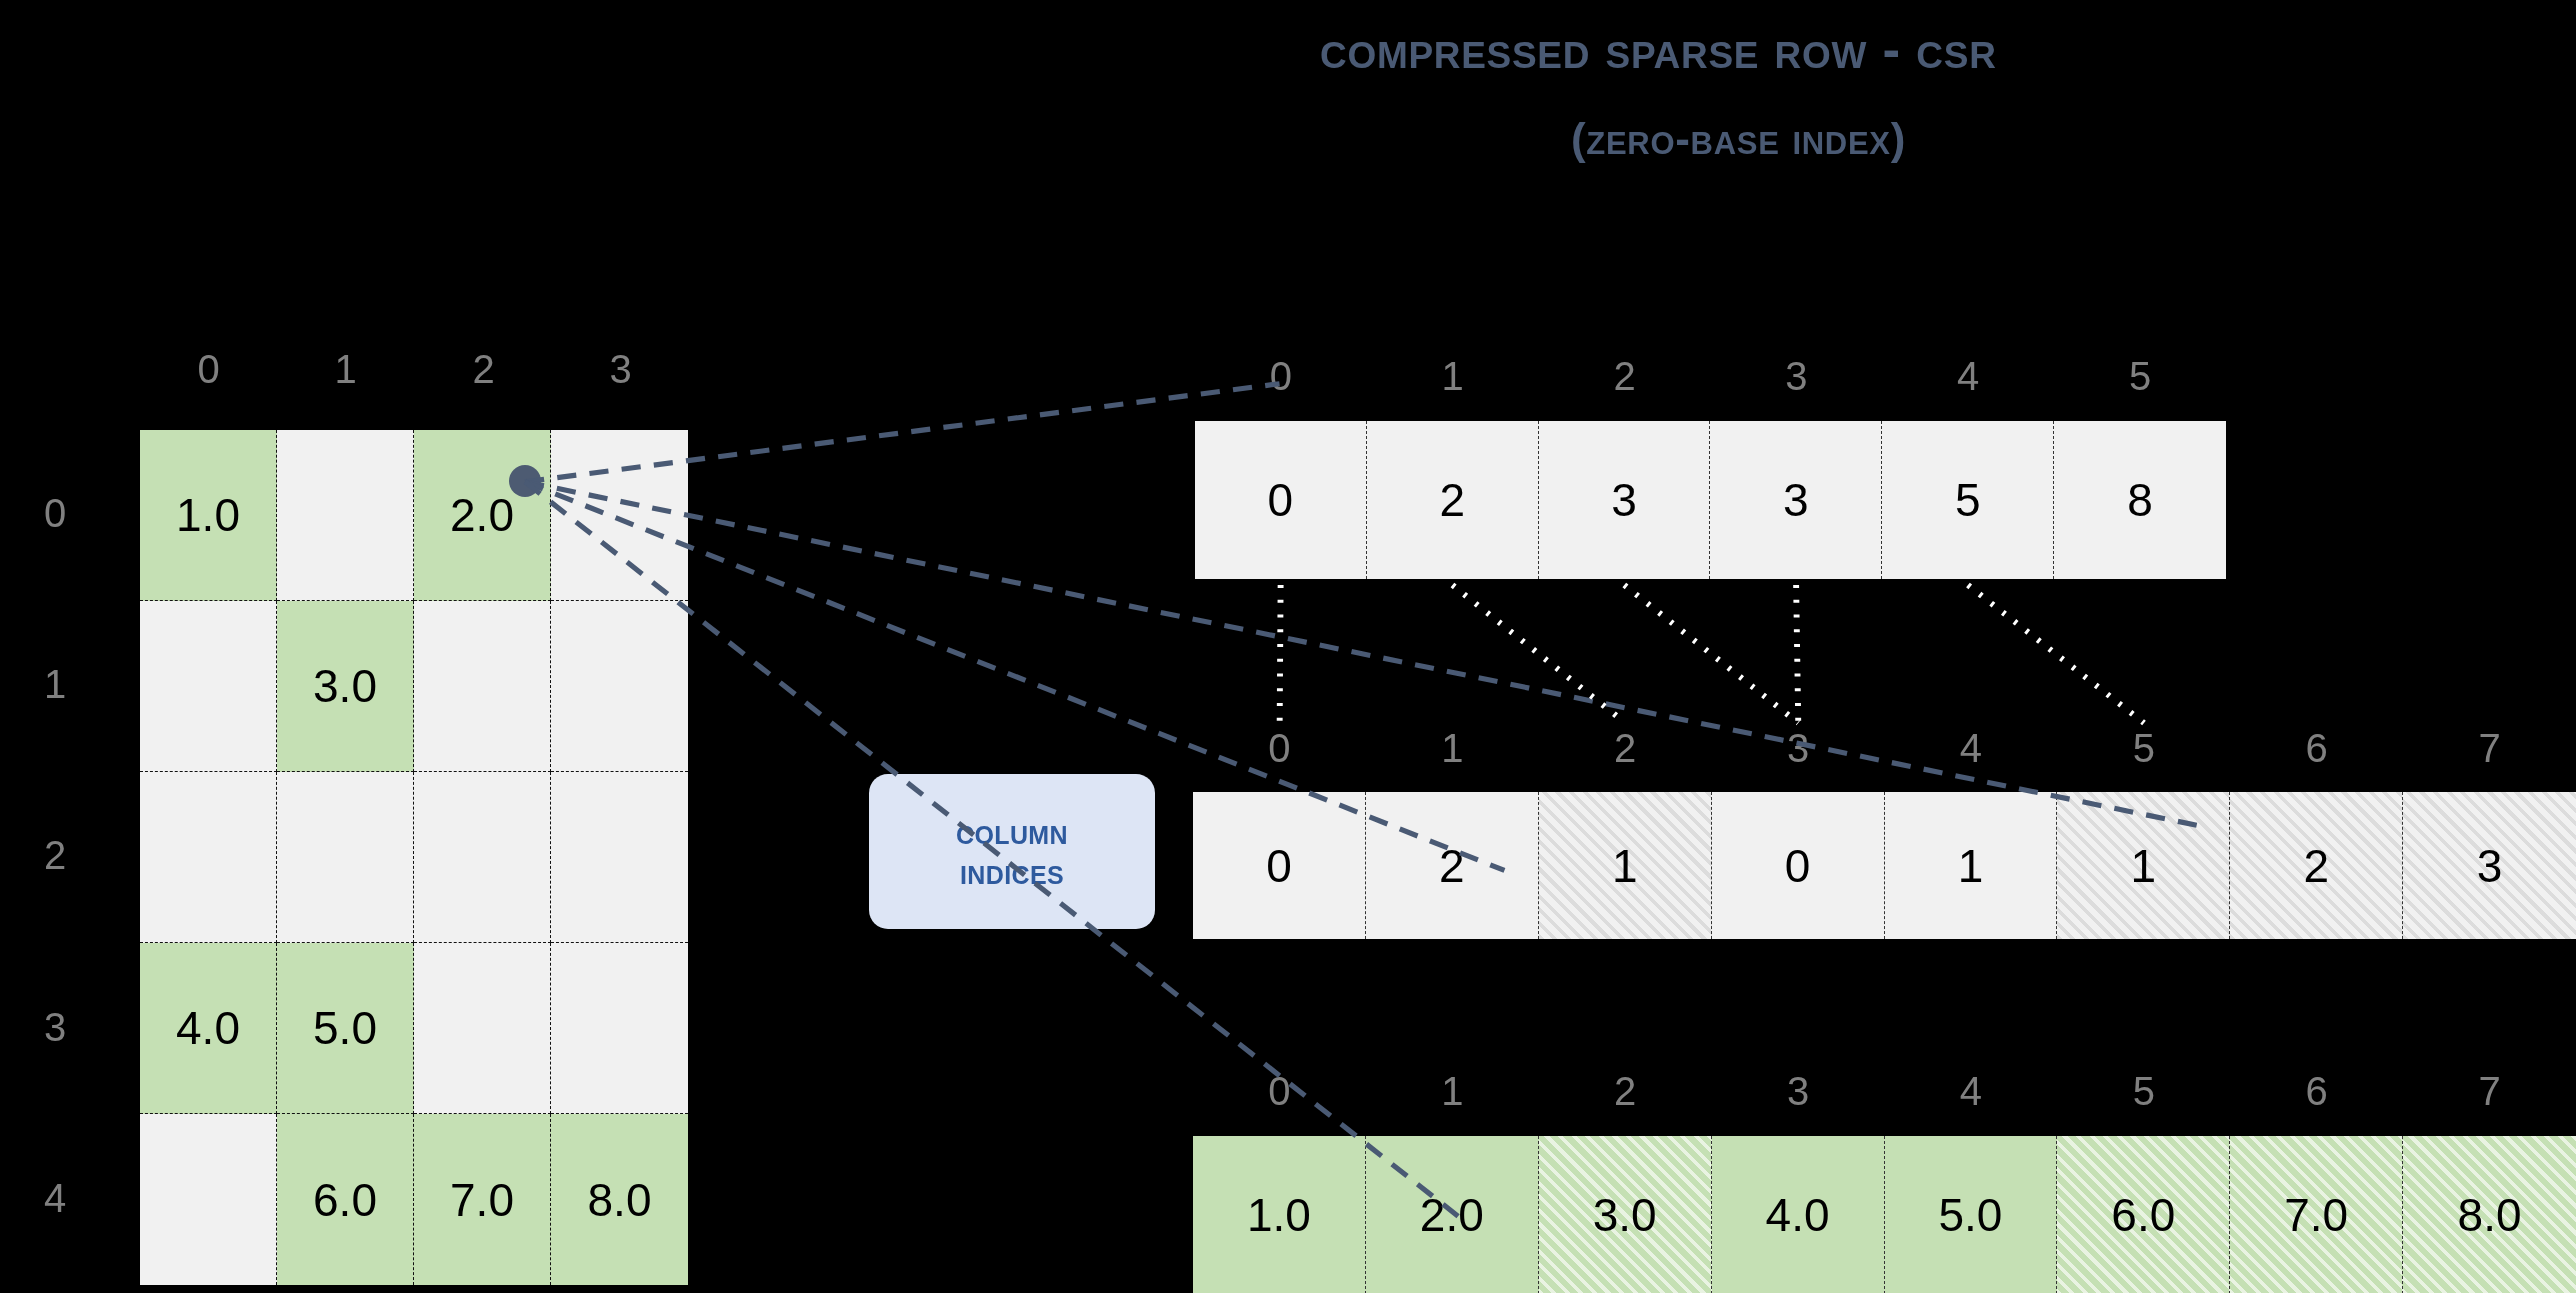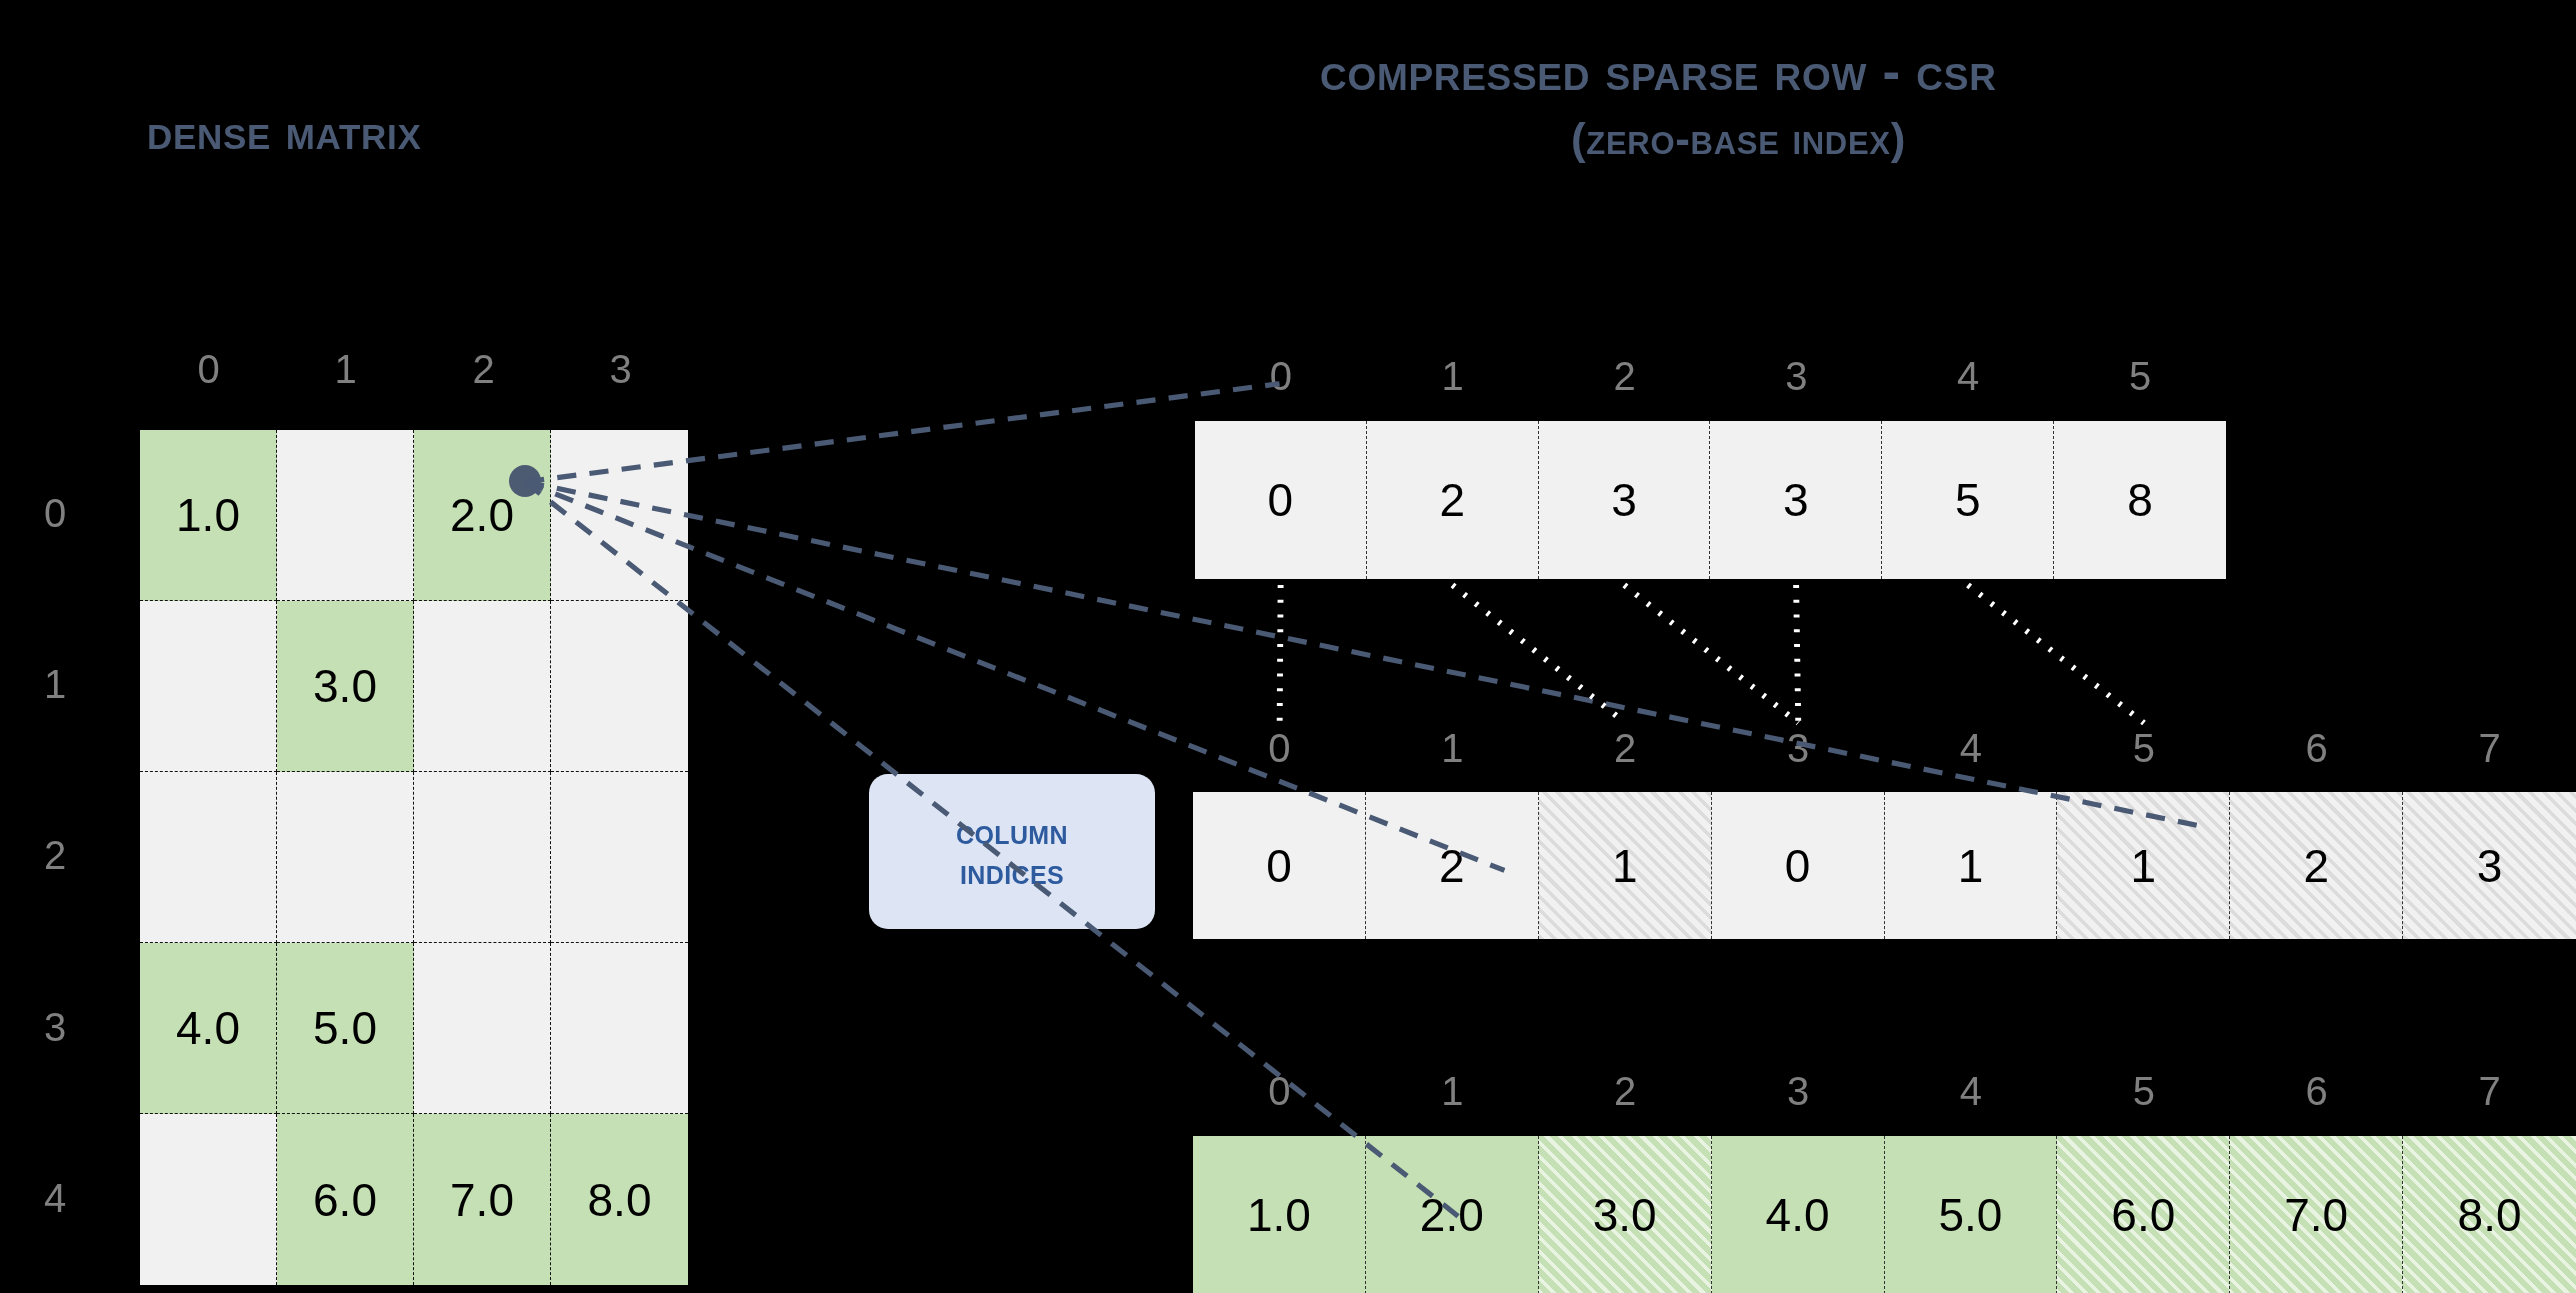--- a/index.html
+++ b/index.html
@@ -5,21 +5,21 @@
   html,body{margin:0;padding:0;background:#000;}
   body{width:2576px;height:1294px;overflow:hidden;position:relative;
        font-family:"Liberation Sans",sans-serif;}
   #stage{position:absolute;inset:0;width:2576px;height:1294px;background:#000;}
 
   
   .title{position:absolute;color:#4A5A74;font-weight:bold;
          font-variant:small-caps;text-transform:lowercase;letter-spacing:0.7px;
          white-space:nowrap;}
   #title-dense{left:147px;top:103px;font-size:50px;}
-  #title-csr{left:1320px;top:41px;font-size:53px;}
+  #title-csr{left:1320px;top:19px;font-size:53px;}
   #title-csr-sub{left:1571px;top:114px;font-size:44px;}
 
   
   #matrix{position:absolute;left:140px;top:430px;width:549px;height:857px;}
   .mrow{display:flex;height:171px;}
   .mcell{width:137px;height:100%;box-sizing:border-box;
          background:#F1F1F1;border-right:1.5px dashed #111;border-bottom:1.5px dashed #111;
          display:flex;align-items:center;justify-content:center;
          font-size:46px;color:#000;}
   .mcell.g{background:#C5E0B4;}
@@ -81,21 +81,20 @@
 
   
   #links{position:absolute;left:0;top:0;width:2576px;height:1294px;
          pointer-events:none;}
 </style>
 </head>
 <body>
 
 <div id="stage">
 
-  <div class="title" id="title-dense">Dense Matrix</div>
   <div class="title" id="title-csr">Compressed Sparse Row - CSR</div>
   <div class="title" id="title-csr-sub">(zero-base index)</div>
 
   <div id="dm-col-headers">
       <div class="colhdr" style="left: 140px;">0</div>
       <div class="colhdr" style="left: 277px;">1</div>
       <div class="colhdr" style="left: 415px;">2</div>
       <div class="colhdr" style="left: 552px;">3</div>
     </div>
 

